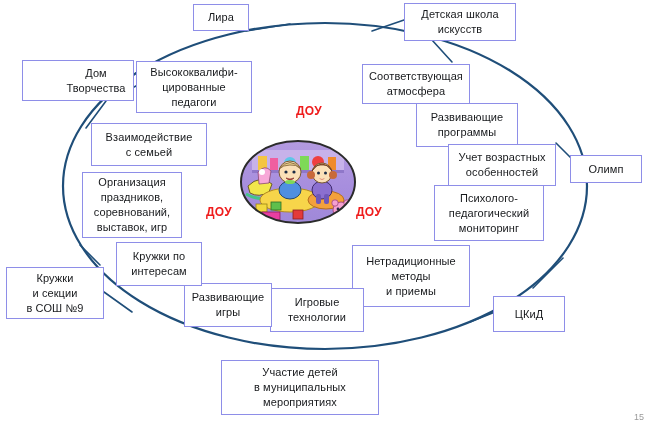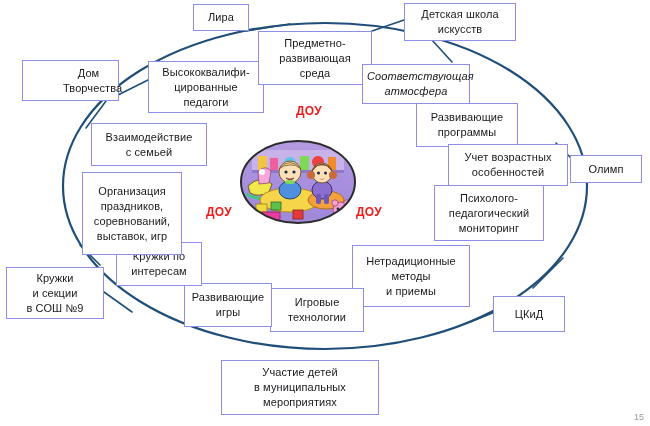--- a/index.html
+++ b/index.html
@@ -167,57 +167,54 @@
   </svg>
 
   <div class="dou" style="left:296px; top:104px;">ДОУ</div>
   <div class="dou" style="left:206px; top:205px;">ДОУ</div>
   <div class="dou" style="left:356px; top:205px;">ДОУ</div>
 
   <div class="node outer" style="left:193px; top:4px; width:56px; height:27px;">
     <span>Лира</span>
   </div>
 
-  <div class="node outer" style="left:22px; top:60px; width:97px; height:41px;padding-left:40px;">
+  <div class="node outer" style="left:22px; top:60px; width:112px; height:41px;padding-left:40px;">
     <span>Дом<br>Творчества</span>
   </div>
 
   <div class="node outer" style="left:404px; top:3px; width:112px; height:38px;">
     <span>Детская школа<br>искусств</span>
   </div>
 
   <div class="node outer" style="left:570px; top:155px; width:72px; height:28px;">
     <span>Олимп</span>
   </div>
 
   <div class="node outer" style="left:493px; top:296px; width:72px; height:36px;">
     <span>ЦКиД</span>
   </div>
 
   <div class="node outer" style="left:6px; top:267px; width:98px; height:52px;">
     <span>Кружки<br>и секции<br>в СОШ №9</span>
   </div>
 
-  <div class="node inner" style="left:148px; top:61px; width:116px; height:52px;">
+  <div class="node inner" style="left:136px; top:61px; width:116px; height:52px;">
     <span>Высококвалифи-<br>цированные<br>педагоги</span>
   </div>
 
-  <div class="node inner" style="left:258px; top:31px; width:114px; height:54px;">
-    <span>Предметно-<br>развивающая<br>среда</span>
-  </div>
-
-  <div class="node inner" style="left:362px; top:64px; width:108px; height:40px;font-style:italic;">
+
+  <div class="node inner" style="left:362px; top:64px; width:108px; height:40px;">
     <span>Соответствующая<br>атмосфера</span>
   </div>
 
   <div class="node inner" style="left:416px; top:103px; width:102px; height:44px;">
     <span>Развивающие<br>программы</span>
   </div>
 
-  <div class="node inner" style="left:448px; top:144px; width:120px; height:42px;">
+  <div class="node inner" style="left:448px; top:144px; width:108px; height:42px;">
     <span>Учет возрастных<br>особенностей</span>
   </div>
 
   <div class="node inner" style="left:434px; top:185px; width:110px; height:56px;">
     <span>Психолого-<br>педагогический<br>мониторинг</span>
   </div>
 
   <div class="node inner" style="left:352px; top:245px; width:118px; height:62px;">
     <span>Нетрадиционные<br>методы<br>и приемы</span>
   </div>
@@ -227,21 +224,21 @@
   </div>
 
   <div class="node inner" style="left:184px; top:283px; width:88px; height:44px;">
     <span>Развивающие<br>игры</span>
   </div>
 
   <div class="node inner" style="left:116px; top:242px; width:86px; height:44px;">
     <span>Кружки по<br>интересам</span>
   </div>
 
-  <div class="node inner" style="left:82px; top:172px; width:100px; height:83px;">
+  <div class="node inner" style="left:82px; top:172px; width:100px; height:66px;">
     <span>Организация<br>праздников,<br>соревнований,<br>выставок, игр</span>
   </div>
 
   <div class="node inner" style="left:221px; top:360px; width:158px; height:55px;">
     <span>Участие детей<br>в муниципальных<br>мероприятиях</span>
   </div>
 
   <div class="node inner" style="left:91px; top:123px; width:116px; height:43px;">
     <span>Взаимодействие<br>с семьей</span>
   </div>

